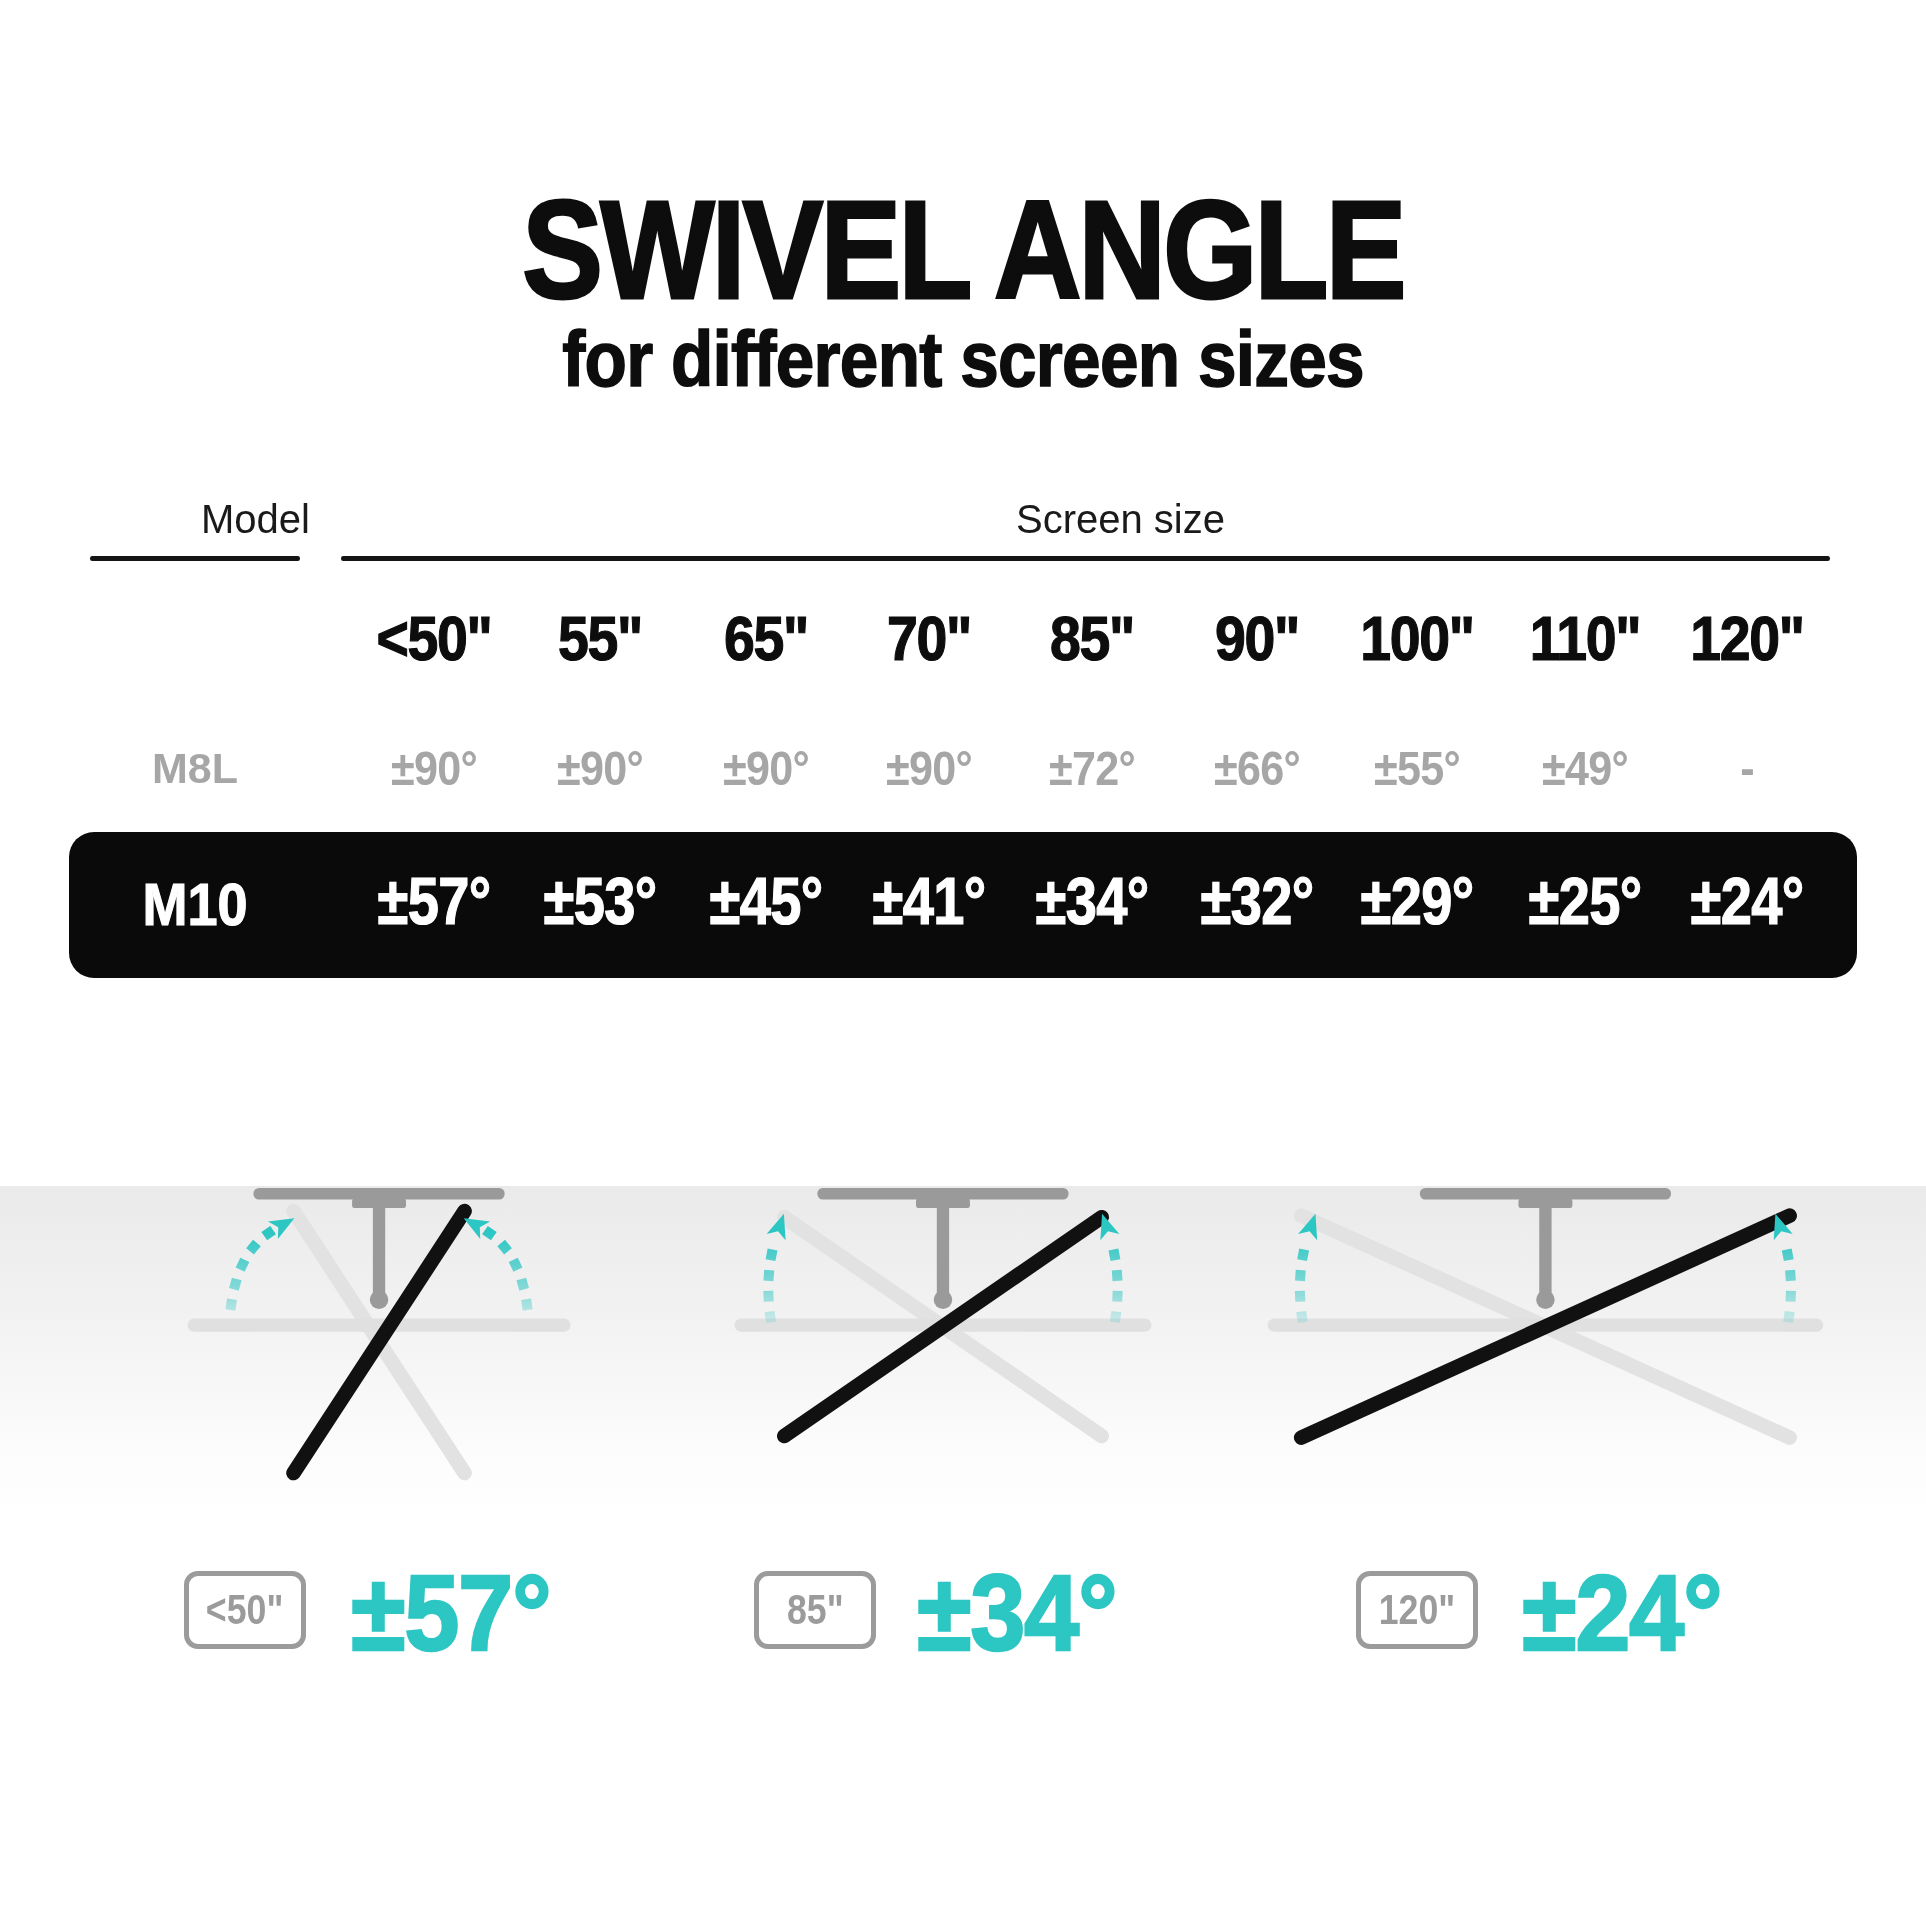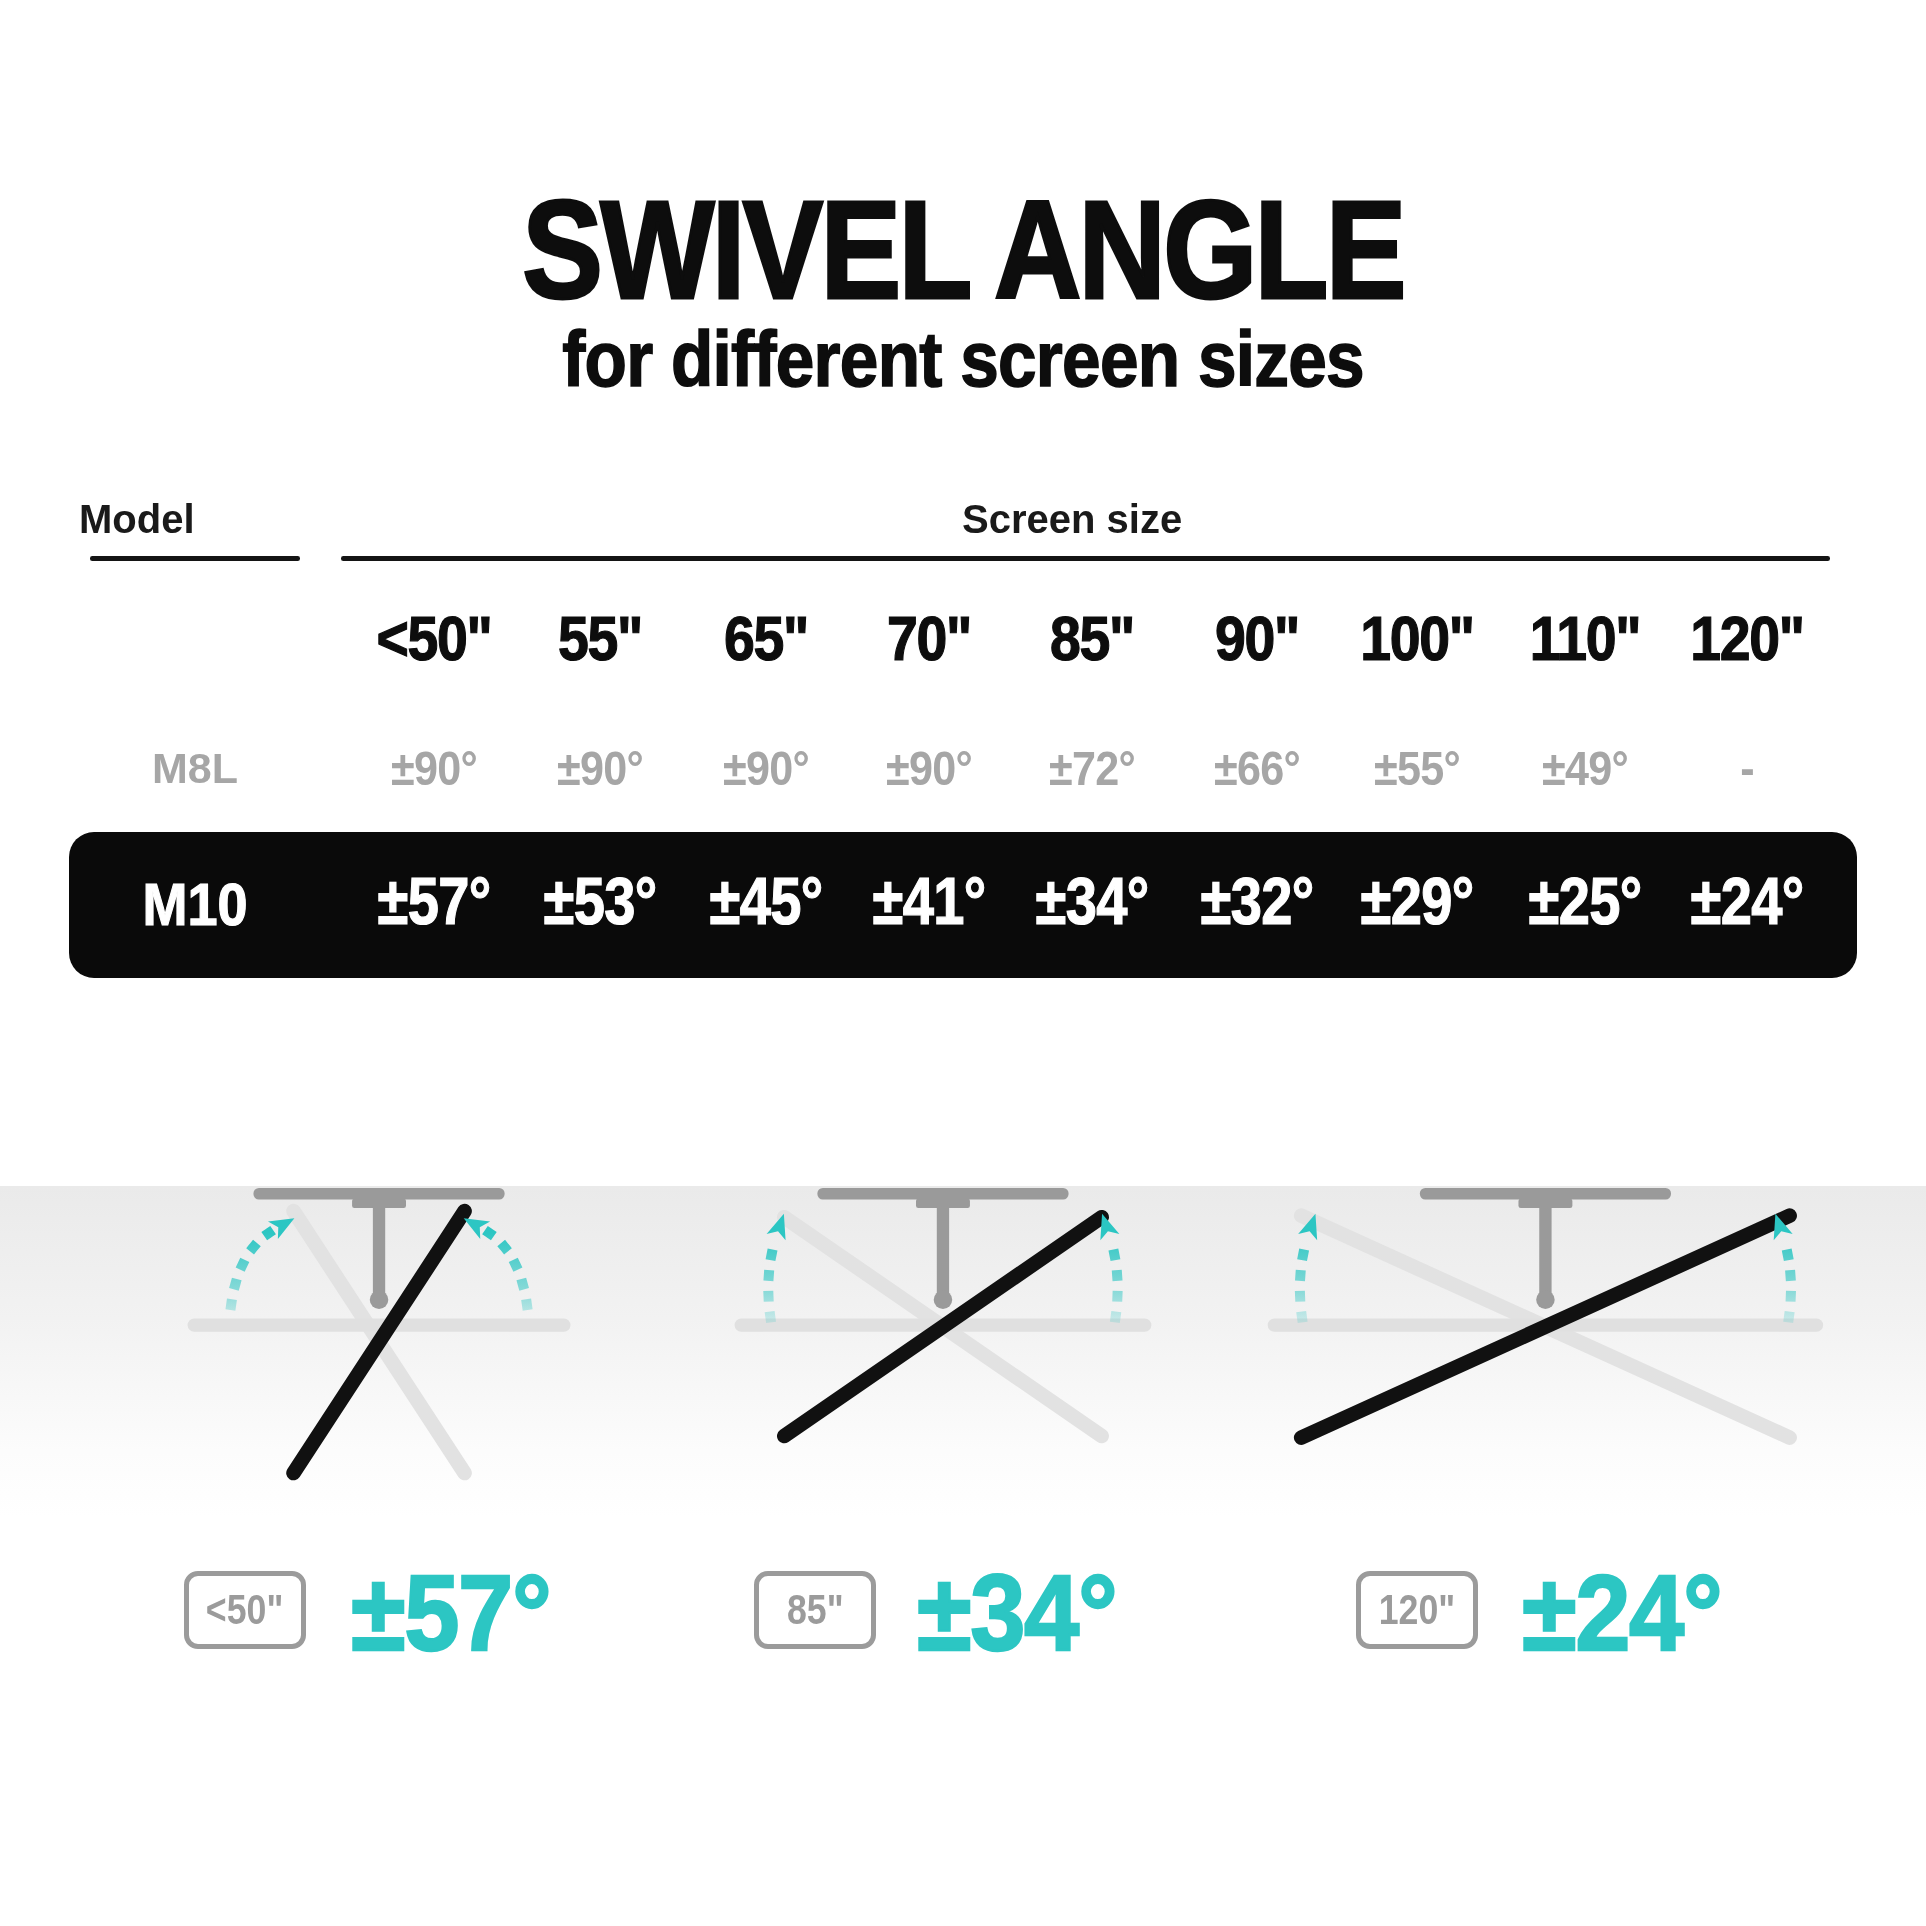--- a/index.html
+++ b/index.html
@@ -17,22 +17,22 @@
     -webkit-text-stroke:3.1px #0d0d0d;white-space:nowrap;
   }
   .subtitle{
     left:0;top:321px;width:1926px;text-align:center;
     font-size:77px;font-weight:bold;line-height:1;letter-spacing:-0.8px;
     transform:scaleX(0.9);transform-origin:50% 50%;
     -webkit-text-stroke:1.5px #0d0d0d;white-space:nowrap;
   }
   
   .th-label{
-    top:499px;width:231px;text-align:left;font-size:40px;line-height:1;
-    color:#1a1a1a;font-weight:bold;white-space:nowrap;
+    top:499px;width:231px;text-align:right;font-size:40px;line-height:1;
+    color:#1a1a1a;font-weight:normal;white-space:nowrap;
   }
   .rule{top:556px;height:4.6px;background:#141414;border-radius:2.3px;}
   .cell{width:166px;text-align:center;line-height:1;white-space:nowrap;}
   .col-header{
     top:607px;font-size:63px;font-weight:bold;letter-spacing:-1.5px;
     transform:scaleX(0.88);transform-origin:50% 50%;
     -webkit-text-stroke:1.2px #0d0d0d;
   }
   .m8l-val{
     top:744px;font-size:49px;font-weight:bold;color:#a6a6a6;
@@ -76,21 +76,21 @@
     -webkit-text-stroke:2.3px #2cc6c3;
   }
 </style>
 </head>
 <body>
 
 <div class="abs title">SWIVEL ANGLE</div>
 <div class="abs subtitle">for different screen sizes</div>
 
 <div class="abs th-label" style="left:79px;">Model</div>
-<div class="abs th-label" style="left:962px;">Screen size</div>
+<div class="abs th-label" style="left:994px;">Screen size</div>
 
 <div class="abs rule" style="left:90px;width:210px;"></div>
 <div class="abs rule" style="left:341px;width:1489px;"></div>
 
 <div class="abs cell col-header" style="left:351px;">&lt;50"</div>
 <div class="abs cell col-header" style="left:517px;">55"</div>
 <div class="abs cell col-header" style="left:683px;">65"</div>
 <div class="abs cell col-header" style="left:846px;">70"</div>
 <div class="abs cell col-header" style="left:1009px;">85"</div>
 <div class="abs cell col-header" style="left:1174px;">90"</div>

